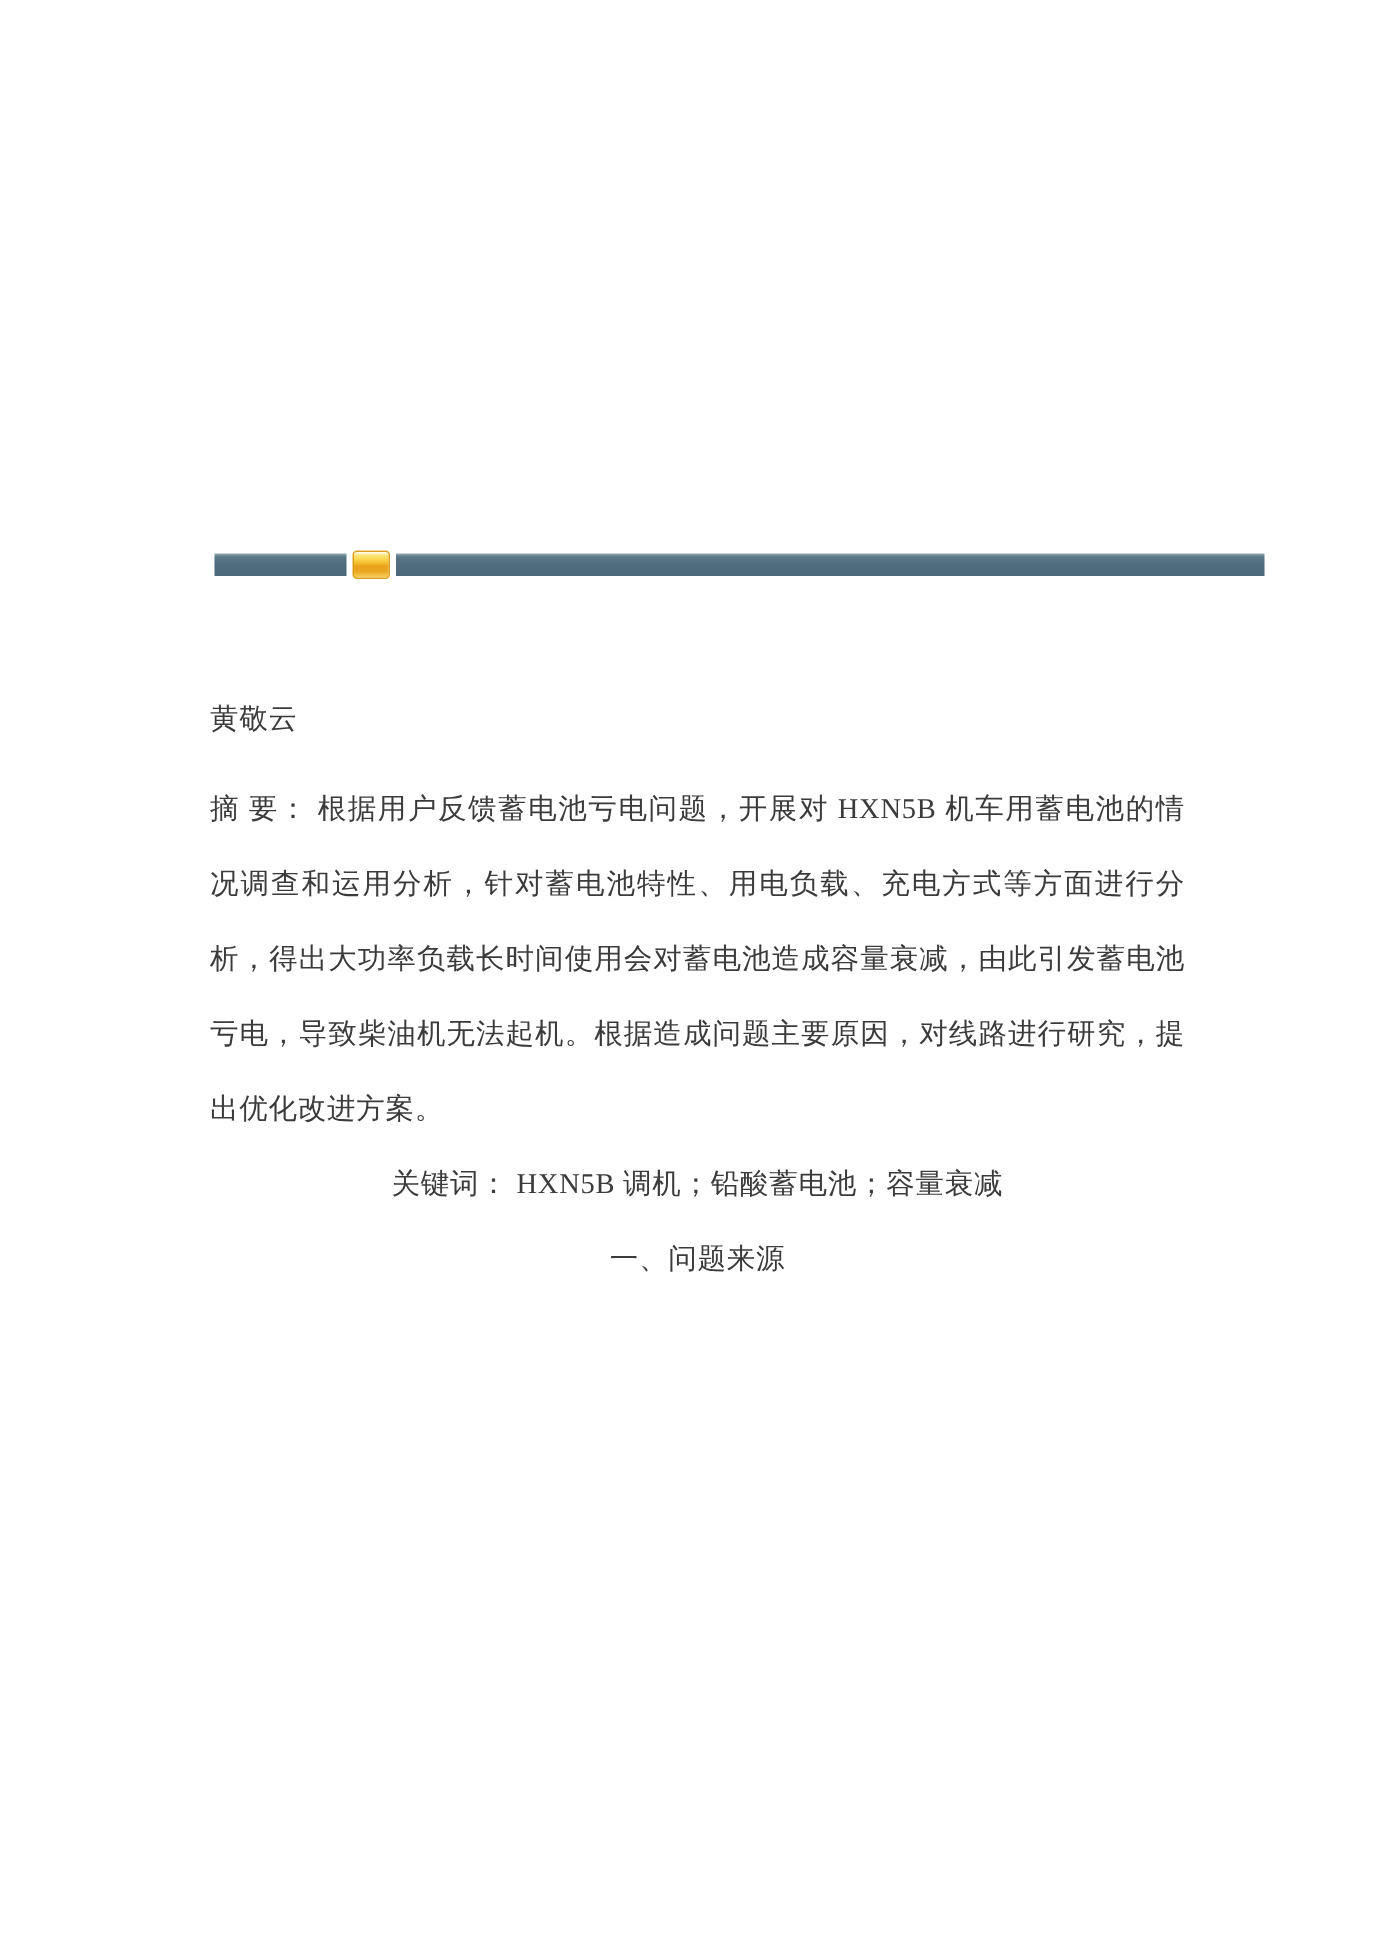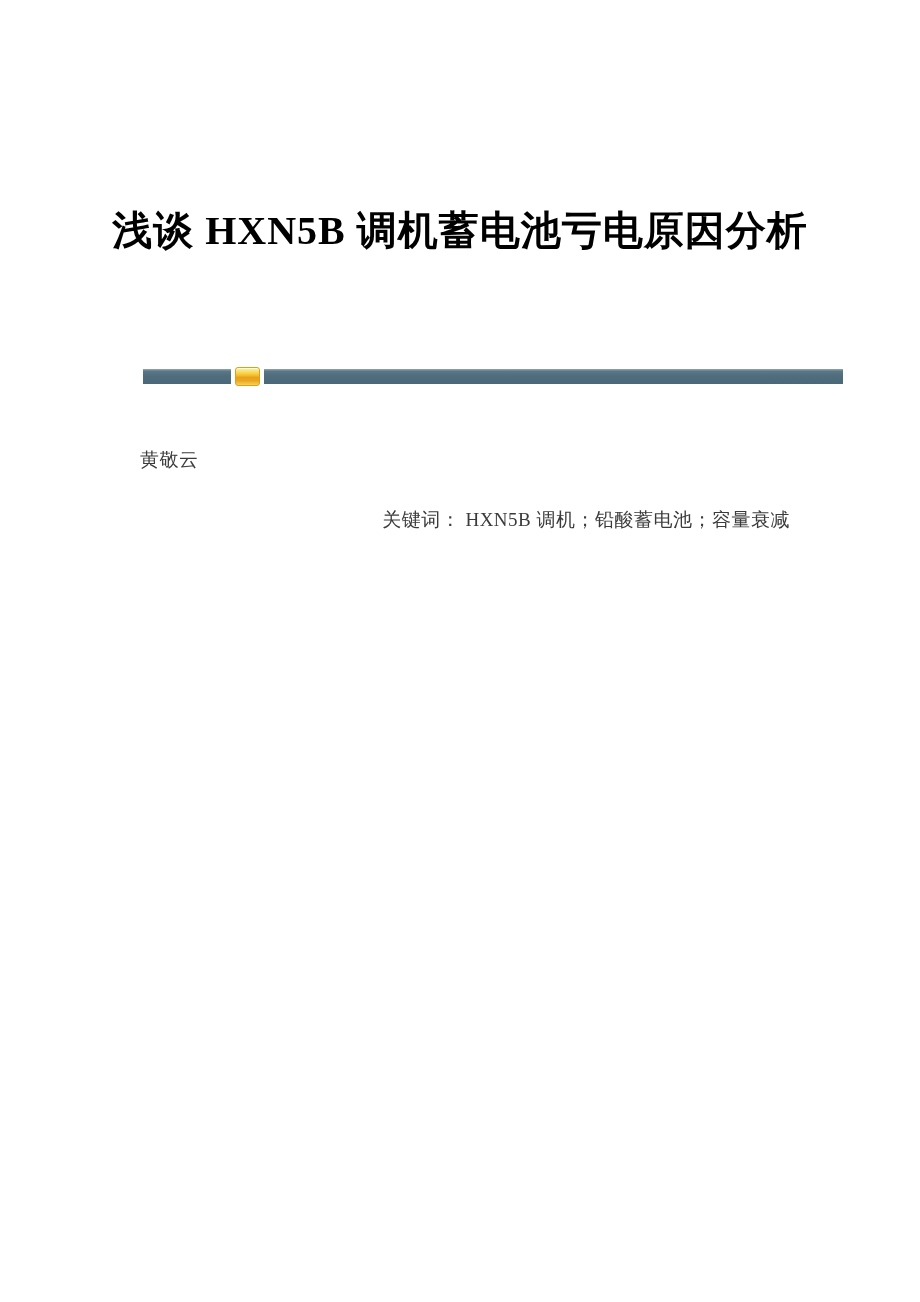--- a/index.html
+++ b/index.html
@@ -50,53 +50,54 @@
     margin: 0 4px;
     border-radius: 3px;
     border: 1px solid #dd9f1d;
     background: linear-gradient(180deg,
       #fdf1b2 0%, #fbda55 25%, #f3bb2c 45%,
       #e9a11c 55%, #eaa721 75%, #f7d159 100%);
     box-shadow: inset 0 1px 0 rgba(255,255,255,0.75);
   }
   .content {
     position: absolute;
-    top: 435px;
+    top: 455px;
     left: 140px;
     width: 650px;
     color: #3b3b3b;
     font-size: 19px;
     line-height: 50px;
     letter-spacing: 0.5px;
   }
   .content p { margin: 0; }
   .author { margin-bottom: 10px !important; }
   .para {
     text-align: justify;
     text-justify: inter-ideograph;
   }
-  .para.single { text-align: right; }
+  .para.single { text-align: center; }
 </style>
 </head>
 <body>
 
 <div class="page">
 
-  <h1 class="doc-title">浅谈 HXN5B 调机蓄电池亏电原因分析</h1>
 
   <div class="divider">
     <span class="seg left"></span>
     <span class="bar-icon"></span>
     <span class="seg right"></span>
   </div>
 
   <div class="content">
 
     <p class="author">黄敬云</p>
 
+    <p class="para">摘  要：  根据用户反馈蓄电池亏电问题，开展对 HXN5B 机车用蓄电池的情况调查和运用分析，针对蓄电池特性、用电负载、充电方式等方面进行分析，得出大功率负载长时间使用会对蓄电池造成容量衰减，由此引发蓄电池亏电，导致柴油机无法起机。根据造成问题主要原因，对线路进行研究，提出优化改进方案。</p>
 
     <p class="para single">关键词：  HXN5B 调机；铅酸蓄电池；容量衰减</p>
 
+    <p class="para single">一、问题来源</p>
 
 
 
   </div>
 </div>
 
 </body></html>

